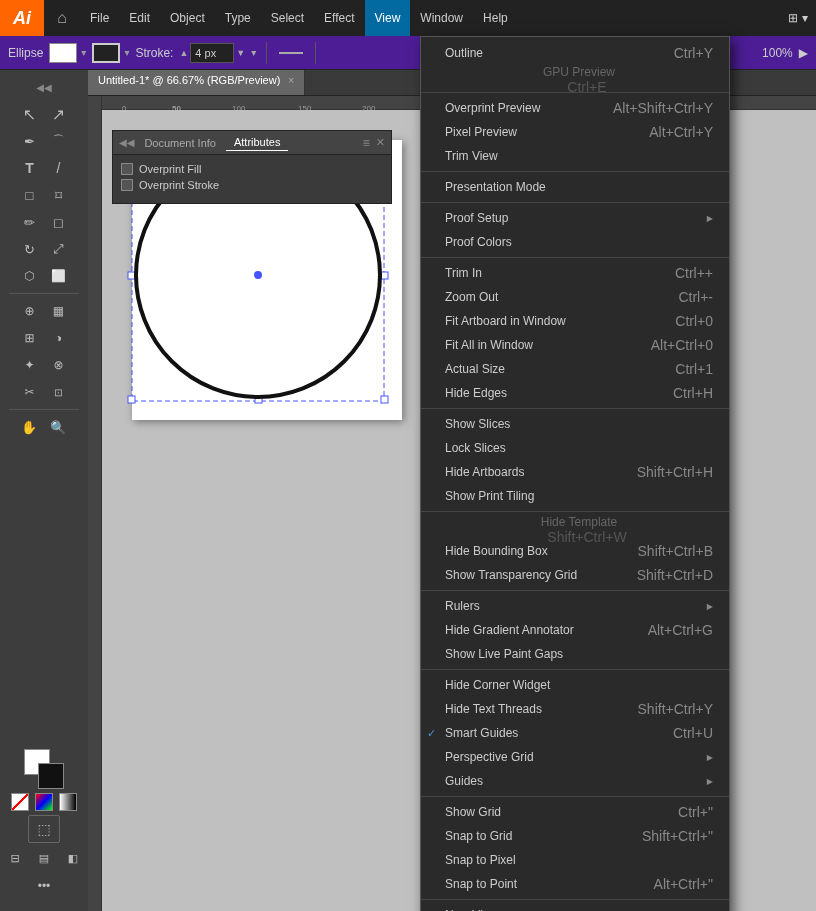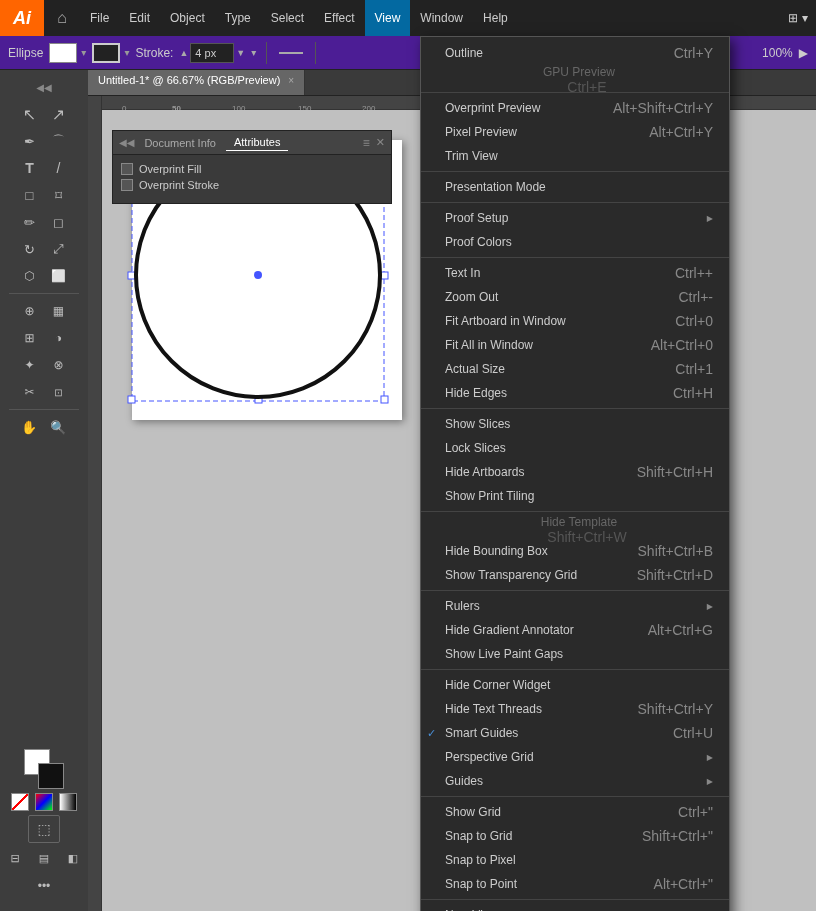--- a/index.html
+++ b/index.html
@@ -638,21 +638,21 @@
     </div>
     <div class="vm-separator"></div>
     <div class="vm-item has-submenu">
       <span class="vm-item-label">Proof Setup</span>
     </div>
     <div class="vm-item">
       <span class="vm-item-label">Proof Colors</span>
     </div>
     <div class="vm-separator"></div>
     <div class="vm-item">
-      <span class="vm-item-label">Text In</span>
+      <span class="vm-item-label">Trim In</span>
       <span class="vm-shortcut">Ctrl++</span>
     </div>
     <div class="vm-item">
       <span class="vm-item-label">Zoom Out</span>
       <span class="vm-shortcut">Ctrl+-</span>
     </div>
     <div class="vm-item">
       <span class="vm-item-label">Fit Artboard in Window</span>
       <span class="vm-shortcut">Ctrl+0</span>
     </div>

